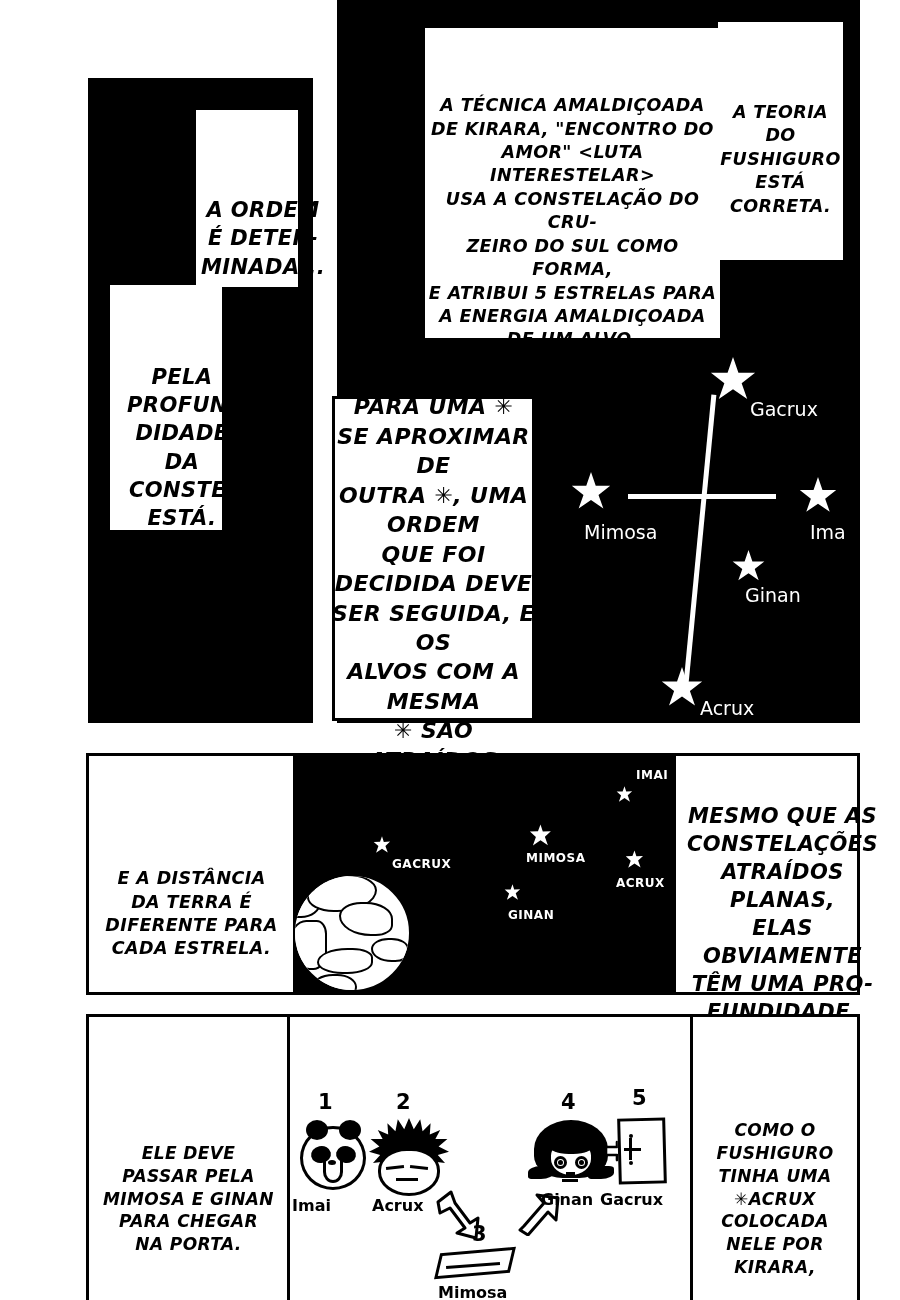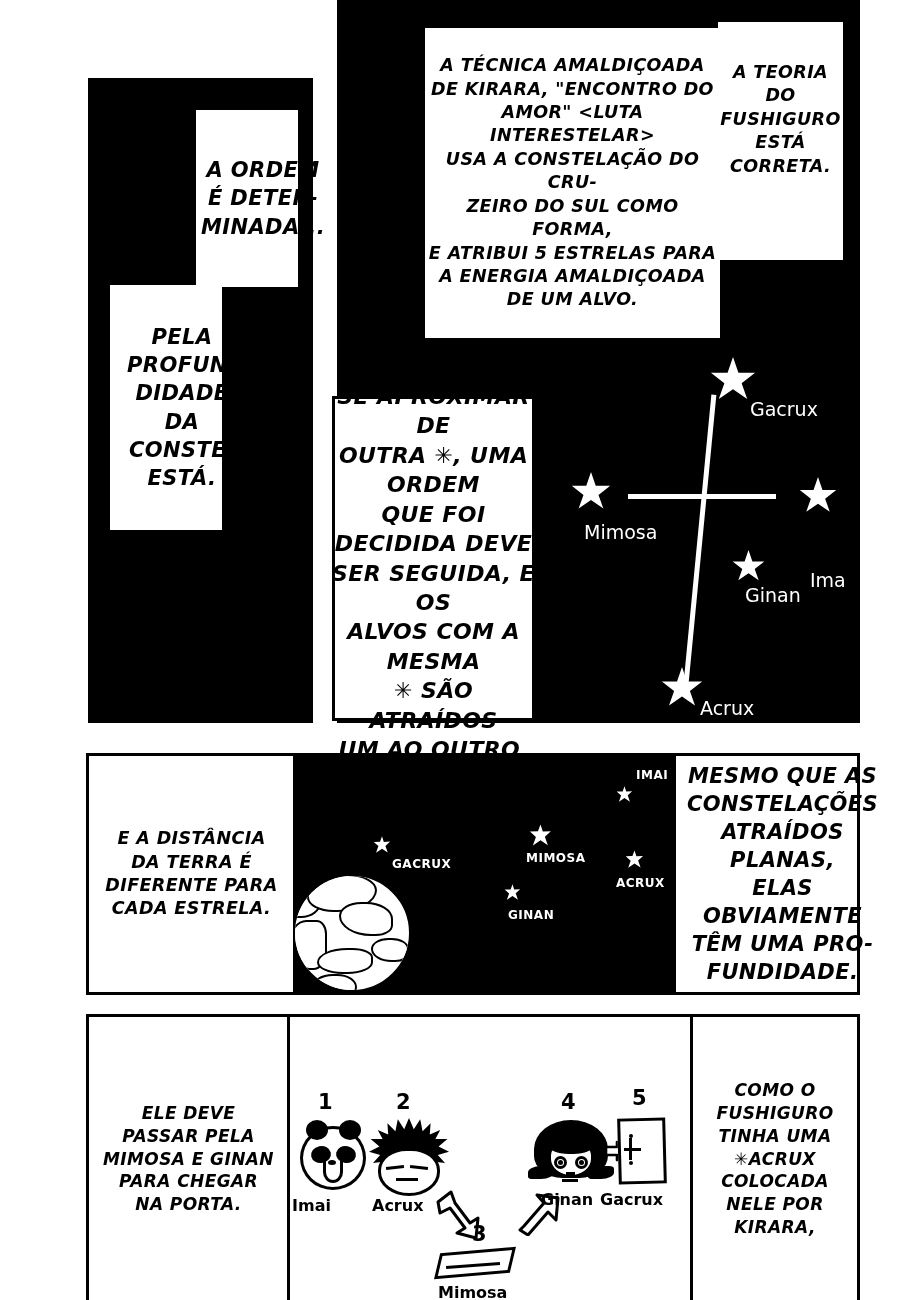--- a/index.html
+++ b/index.html
@@ -47,20 +47,21 @@
     align-items: center;
     justify-content: center;
     color: #000000;
     font-family: "DejaVu Sans", sans-serif;
     font-weight: bold;
     font-style: italic;
     letter-spacing: 0.4px;
     text-align: center;
     line-height: 1.34;
     white-space: pre-line;
+    margin-top: 40px;
   }
   .cap.sz1 { font-size: 17.5px; }
   .cap.sz2 { font-size: 21px; padding-left: 32px; }
   .cap.sz3 { font-size: 22px; }
   .cap.sz4 { font-size: 17px; }
 
   
   .starfield { position: absolute; }
   .star {
     position: absolute;
@@ -306,21 +307,21 @@
       <div class="cross-v" style="left:697px; top:394px; width:5px; height:300px;
                   transform: rotate(5.5deg); transform-origin: 50% 50%;"></div>
 
       <div class="star" style="left:710px; top:357px; width:46px; height:46px;"></div>
       <div class="starlabel" style="left:750px; top:398px; font-size:19px;">Gacrux</div>
 
       <div class="star" style="left:571px; top:472px; width:40px; height:40px;"></div>
       <div class="starlabel" style="left:584px; top:521px; font-size:19px;">Mimosa</div>
 
       <div class="star" style="left:799px; top:477px; width:38px; height:38px;"></div>
-      <div class="starlabel" style="left:810px; top:521px; font-size:19px;margin-top:48px;">Ima</div>
+      <div class="starlabel" style="left:810px; top:521px; font-size:19px;">Ima</div>
 
       <div class="star" style="left:732px; top:550px; width:33px; height:33px;"></div>
       <div class="starlabel" style="left:745px; top:584px; font-size:19px;">Ginan</div>
 
       <div class="star" style="left:661px; top:667px; width:42px; height:42px;"></div>
       <div class="starlabel" style="left:700px; top:697px; font-size:19px;">Acrux</div>
     </div>
   </div>
 
   <div>

